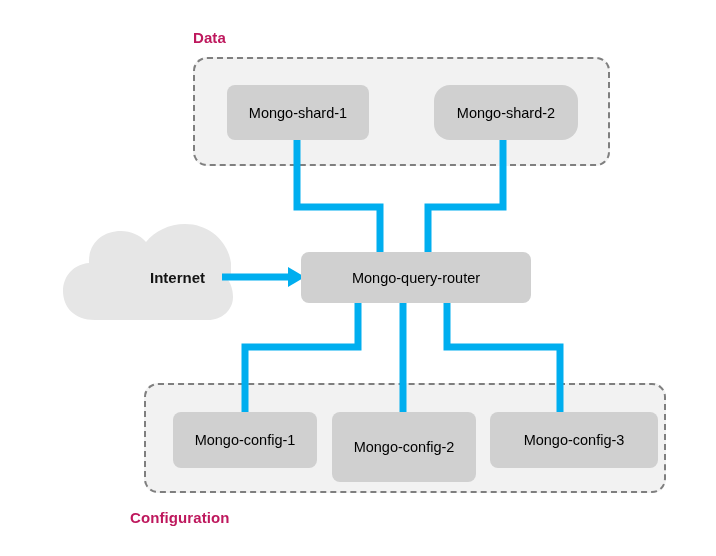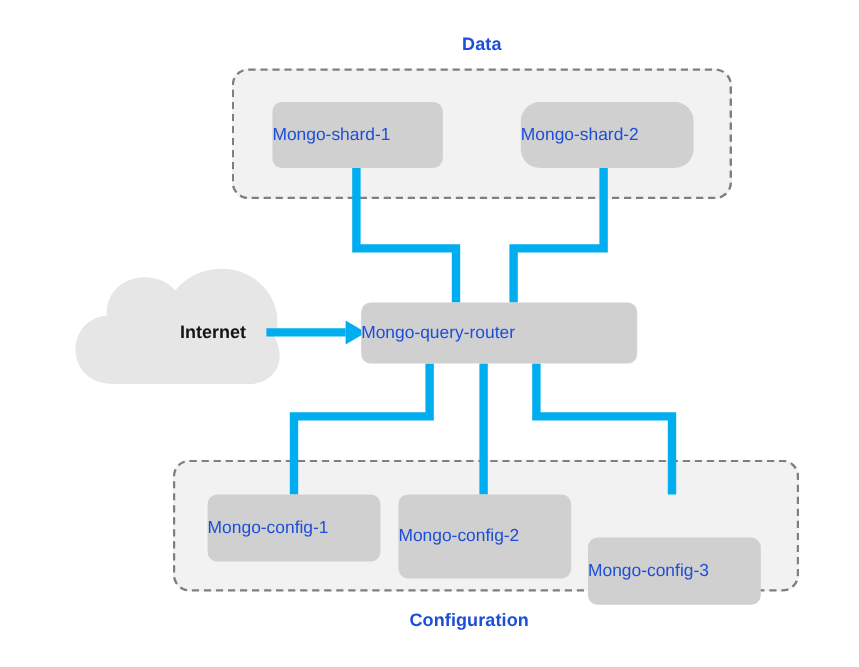--- a/index.html
+++ b/index.html
@@ -39,36 +39,37 @@
     border-radius: 14px;
     box-sizing: border-box;
   }
 
   
   .group-caption {
     position: absolute;
     z-index: 4;
     font-size: 15px;
     font-weight: bold;
-    color: #1d4ed8;
-    text-align: center;
+    color: #be185d;
+    text-align: left;
     white-space: nowrap;
     letter-spacing: 0.1px;
   }
 
   
   .node-box {
     position: absolute;
     z-index: 3;
     background: #d0d0d0;
     border-radius: 8px;
     box-sizing: border-box;
     display: flex;
     align-items: center;
-    color: #1d4ed8;
+    justify-content: center;
+    color: #000000;
     font-size: 14.5px;
     white-space: nowrap;
   }
 
   
   .cloud-label {
     position: absolute;
     z-index: 3;
     font-size: 15px;
     font-weight: bold;
@@ -141,17 +142,17 @@
   </div>
 
   <div class="node-box" style="left:173px; top:412px; width:144px; height:56px;">
     <span>Mongo-config-1</span>
   </div>
 
   <div class="node-box" style="left:332px; top:412px; width:144px; height:70px;">
     <span>Mongo-config-2</span>
   </div>
 
-  <div class="node-box" style="left:490px; top:412px; width:144px; height:56px;margin-top:36px;">
+  <div class="node-box" style="left:490px; top:412px; width:168px; height:56px;">
     <span>Mongo-config-3</span>
   </div>
 
 </div>
 
 </body></html>

